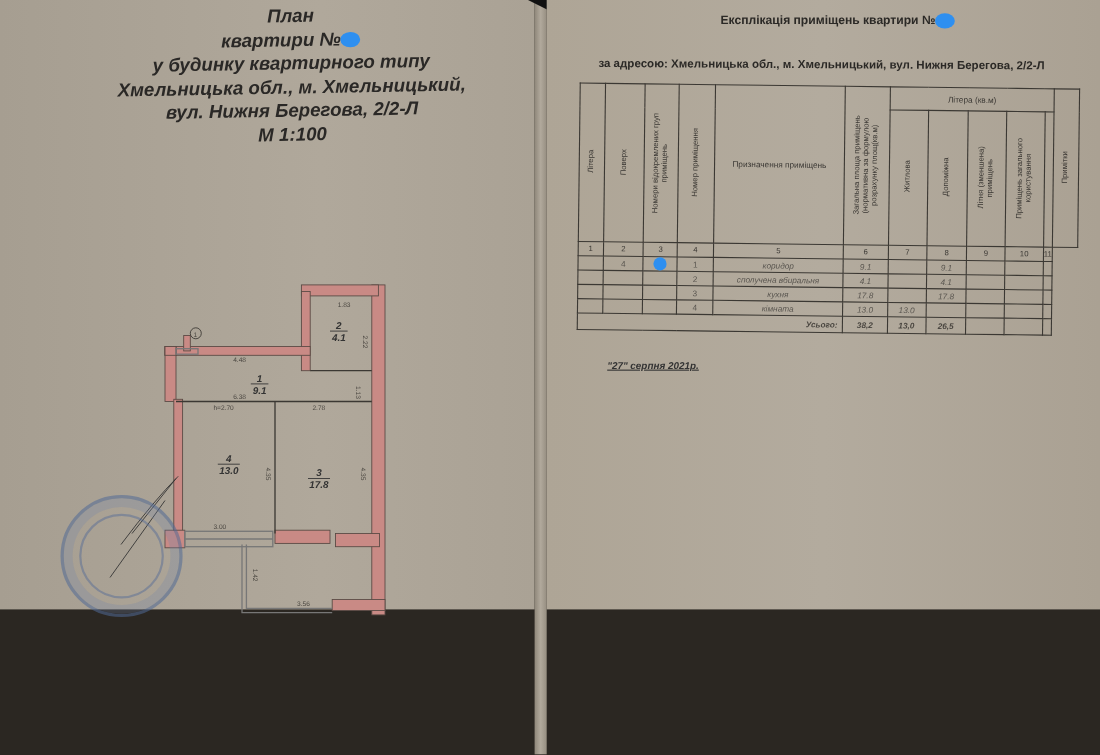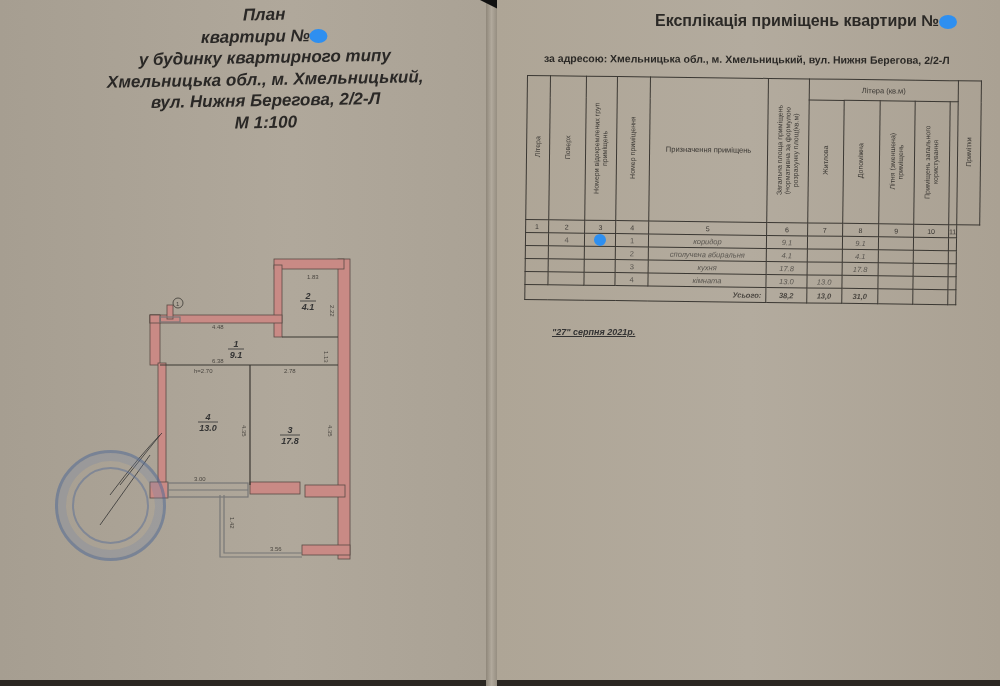--- a/index.html
+++ b/index.html
@@ -1,27 +1,27 @@
 <!DOCTYPE html>
 <html><head>
 <meta charset="utf-8">
 <style>
   html,body{margin:0;padding:0;}
   body{width:1000px;height:686px;overflow:hidden;background:#2b2722;position:relative;font-family:"Liberation Sans",sans-serif;}
-  .page{position:absolute;top:0;height:680px;}
+  .page{position:absolute;top:0;height:554px;}
   .page-left{left:0;width:486px;background:linear-gradient(90deg,#a69e91 0%,#b0a89b 60%,#aaa295 100%);}
   .page-right{left:497px;width:503px;background:linear-gradient(90deg,#aea596 0%,#b3ab9e 50%,#aaa193 100%);}
   .gutter{position:absolute;top:0;left:486px;width:11px;height:686px;background:linear-gradient(90deg,#8f877a,#b1a99c 50%,#968e81);}
   .corner{position:absolute;top:0;left:480px;width:40px;height:10px;background:#111;clip-path:polygon(0 0,100% 0,50% 100%);}
   .title-block{position:absolute;left:70px;top:4px;width:390px;text-align:center;font-style:italic;font-weight:bold;color:#2a2826;font-size:17px;line-height:21.5px;transform:rotate(-1deg);}
   .redact{display:inline-block;width:18px;height:14px;background:#2e8ff0;border-radius:50%;vertical-align:middle;}
   .plan{position:absolute;left:40px;top:255px;width:320px;height:320px;}
   .stamp{position:absolute;left:55px;top:450px;width:105px;height:105px;border-radius:50%;border:3px solid rgba(80,105,150,.55);box-shadow:inset 0 0 0 8px rgba(110,130,170,.25),inset 0 0 0 14px rgba(0,0,0,0);}
   .stamp::after{content:"";position:absolute;left:14px;top:14px;right:14px;bottom:14px;border-radius:50%;border:2px solid rgba(80,105,150,.45);}
-  .right-title{position:absolute;left:655px;top:12px;font-size:16px;color:#2b2926;font-weight:bold;}
+  .right-title{position:absolute;left:655px;top:12px;font-size:11px;color:#2b2926;font-weight:bold;}
   .address{position:absolute;left:544px;top:53px;font-size:10.5px;color:#2b2926;font-weight:bold;transform:rotate(0.3deg);}
   .tbl{position:absolute;left:527px;top:75px;width:455px;transform:rotate(0.7deg);transform-origin:left top;}
   table{border-collapse:collapse;width:100%;font-size:7.5px;color:#3a3733;}
   td,th{border:1px solid #3b3833;padding:0;text-align:center;font-weight:normal;}
   th .v{writing-mode:vertical-rl;transform:rotate(180deg);display:inline-block;font-size:7px;line-height:8px;white-space:nowrap;}
   tr.hdr th{height:122px;}
   tr.nums td{height:12px;font-size:7px;}
   tr.row td{height:12px;font-style:italic;color:#5a5650;}
   tr.total td{height:14px;font-style:italic;font-weight:bold;color:#4a4640;}
   .date{position:absolute;left:552px;top:327px;font-size:9px;font-style:italic;font-weight:bold;text-decoration:underline;color:#333;}
@@ -209,21 +209,21 @@
       <td>13.0</td>
       <td></td>
       <td></td>
       <td></td>
       <td></td>
     </tr>
     <tr class="total">
       <td colspan="5" style="text-align:right;padding-right:4px">Усього:</td>
       <td>38,2</td>
       <td>13,0</td>
-      <td>31,0</td>
+      <td>26,5</td>
       <td></td>
           <td></td>
           <td></td>
     </tr>
   </tbody>
     </table>
 </div>
 
 <div class="date">"27" серпня 2021р.</div>
 

